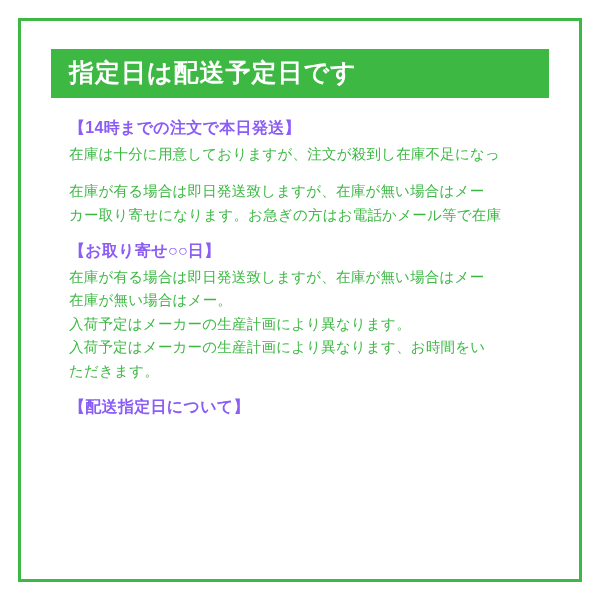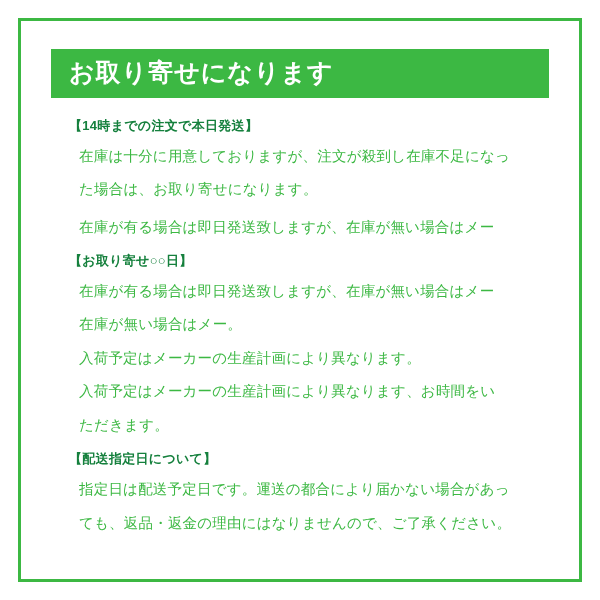--- a/index.html
+++ b/index.html
@@ -50,74 +50,70 @@
     padding: 9px 14px 11px 18px;
     box-sizing: border-box;
     line-height: 1.15;
     margin-bottom: 20px;
   }
   .section {
     margin-bottom: 14px;
     padding-left: 18px;
   }
   .section-heading {
-    color: #15803d;
-    font-size: 13px;
+    color: #8b5cf6;
+    font-size: 16px;
     font-weight: bold;
     line-height: 1.3;
     margin-bottom: 4px;
     letter-spacing: 0.3px;
   }
   .section-body {
     color: #3cb843;
     font-size: 14.5px;
     line-height: 1.62;
     letter-spacing: 0.2px;
   }
   .section-body p {
-    margin: 10px;
+    margin: 0;
   }
 </style>
 </head>
 <body>
 
 <div class="page">
   <div class="frame">
     <div class="content">
 
-      <div class="title-bar">お取り寄せになります</div>
+      <div class="title-bar">指定日は配送予定日です</div>
 
       <div class="section">
         <div class="section-heading">【14時までの注文で本日発送】</div>
         <div class="section-body">
           <p>在庫は十分に用意しておりますが、注文が殺到し在庫不足になっ</p>
-          <p>た場合は、お取り寄せになります。</p>
         </div>
       </div>
 
       <div class="section">
         <div class="section-body">
           <p>在庫が有る場合は即日発送致しますが、在庫が無い場合はメー</p>
+          <p>カー取り寄せになります。お急ぎの方はお電話かメール等で在庫</p>
         </div>
       </div>
 
       <div class="section">
         <div class="section-heading">【お取り寄せ○○日】</div>
         <div class="section-body">
           <p>在庫が有る場合は即日発送致しますが、在庫が無い場合はメー</p>
           <p>在庫が無い場合はメー。</p>
           <p>入荷予定はメーカーの生産計画により異なります。</p>
           <p>入荷予定はメーカーの生産計画により異なります、お時間をい</p>
           <p>ただきます。</p>
         </div>
       </div>
 
       <div class="section">
         <div class="section-heading">【配送指定日について】</div>
-        <div class="section-body">
-          <p>指定日は配送予定日です。運送の都合により届かない場合があっ</p>
-          <p>ても、返品・返金の理由にはなりませんので、ご了承ください。</p>
-        </div>
       </div>
 
     </div>
   </div>
 </div>
 
 </body></html>

